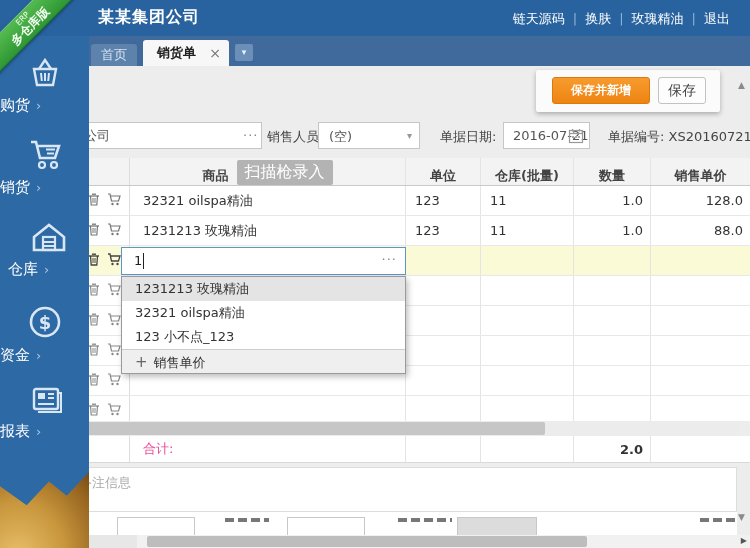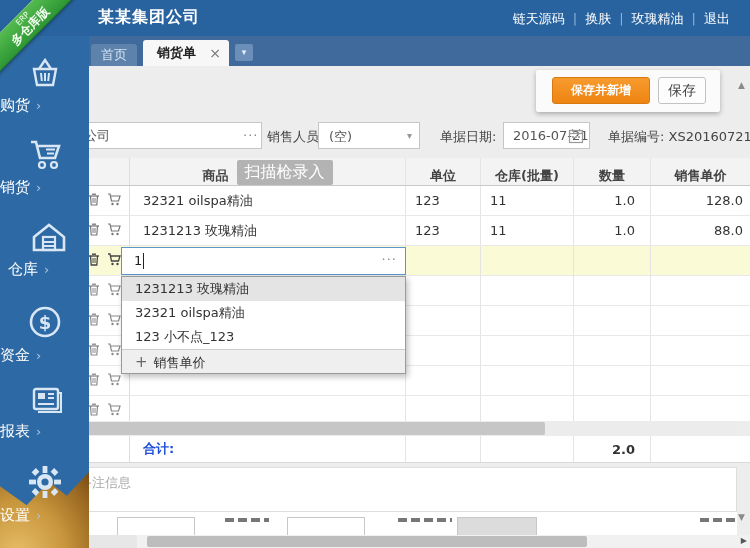--- a/index.html
+++ b/index.html
@@ -67,21 +67,21 @@
   
   .tablewrap { position:absolute; left:85px; top:158px; width:665px; height:263px; overflow:hidden; z-index:2; background:#fff; }
   .thead { display:flex; height:28px; background:#f3f3f3; border-bottom:1px solid #c9c9c9; font-weight:bold; color:#444; }
   .trow { display:flex; height:30px; background:#fff; border-bottom:1px solid #e8e8e8; }
   .trow.hl { background:#fafbd6; }
   .c { border-right:1px solid #e4e4e4; height:100%; position:relative; }
   .c-icons { width:45px; display:flex; align-items:center; justify-content:flex-end; gap:7px; padding-right:8px; border-right:1px solid #ddd; }
   .c-prod { width:276px; display:flex; align-items:center; padding-left:13px; }
   .c-unit { width:75px; display:flex; align-items:center; padding-left:9px; }
   .c-wh   { width:93px; display:flex; align-items:center; padding-left:9px; }
-  .c-qty  { width:77px; display:flex; align-items:center; justify-content:flex-end; padding-right:15px; }
+  .c-qty  { width:77px; display:flex; align-items:center; justify-content:flex-end; padding-right:7px; }
   .c-price{ width:99px; display:flex; align-items:center; justify-content:flex-end; padding-right:7px; border-right:none; }
   .thead .c { display:flex; align-items:flex-end; justify-content:center; padding:0; }
   .thead .c-icons { border-right:1px solid #ddd; }
   .thead .c-prod { justify-content:center; gap:8px; }
   .scan-badge { background:#b3b3b3; color:#fff; font-weight:normal; font-size:16px; padding:2px 8px; border-radius:2px; cursor:pointer; }
   .rowicon { cursor:pointer; display:inline-block; }
   
   .edit-box { position:absolute; left:121px; top:247px; width:285px; height:28px; background:#fff;
     border:1px solid #5a96cc; z-index:4; }
   .edit-box .txt { position:absolute; left:12px; top:5px; color:#222; }
@@ -94,21 +94,21 @@
   .sitem.sel { background:#e4e4e4; }
   .sadd { height:24px; line-height:24px; padding-left:13px; color:#333; cursor:pointer; background:#efefef; border-top:1px solid #ccc; }
   .sadd .plus { color:#666; font-size:15px; margin-right:6px; }
   
   .hscroll1 { position:absolute; left:85px; top:421px; width:652px; height:15px; background:#ececec; z-index:2; }
   .hscroll1 .thumb { position:absolute; left:0; top:1px; width:460px; height:13px; background:#c6c6c6; border-radius:2px; cursor:pointer; }
   
   .totalrow { position:absolute; left:85px; top:436px; width:665px; height:27px; background:#fff;
     border-bottom:1px solid #d9d9d9; display:flex; z-index:2; }
   .totalrow .c { display:flex; align-items:center; }
-  .totalrow .c-prod { font-weight:bold; color:#1d4ed8; }
+  .totalrow .c-prod { font-weight:normal; color:#ec4899; }
   .totalrow .c-qty { font-weight:bold; color:#333; }
   
   .notes { position:absolute; left:70px; top:467px; width:667px; height:45px; background:#fff;
     border:1px solid #ddd; z-index:2; color:#aaa; padding:6px 8px; font-size:13px; }
   
   .footer-fields { position:absolute; left:89px; top:512px; width:648px; height:23px; background:#fff; z-index:2; overflow:hidden; }
   .ff-input { position:absolute; top:5px; height:24px; background:#fff; border:1px solid #c8c8c8; }
   .ff-input.dis { background:#dcdcdc; }
   .smudge { position:absolute; top:3px; height:4px; background:repeating-linear-gradient(90deg,#777 0 9px,transparent 9px 13px); }
   
@@ -457,37 +457,20 @@
         <rect x="8" y="5" width="24" height="20" rx="2" fill="none" stroke="#d9e6f4" stroke-width="2.4"></rect>
         <path d="M32 9 L35 9 L35 28 L12 28" fill="none" stroke="#d9e6f4" stroke-width="2"></path>
         <rect x="12" y="9" width="7" height="6" fill="#d9e6f4"></rect>
         <line x1="22" y1="10" x2="28" y2="10" stroke="#d9e6f4" stroke-width="2"></line>
         <line x1="22" y1="14" x2="28" y2="14" stroke="#d9e6f4" stroke-width="2"></line>
         <line x1="12" y1="20" x2="28" y2="20" stroke="#d9e6f4" stroke-width="2"></line>
       </svg>
       <span class="nav-label">报表</span><span class="nav-chev">›</span>
     </div>
 
-    <div class="nav-item" style="top:428px;">
-      <svg class="nav-icon" width="36" height="36" viewBox="0 0 36 36">
-        <g fill="#d9e6f4">
-          <circle cx="18" cy="18" r="8"></circle>
-          <rect x="15.6" y="2" width="4.8" height="7"></rect>
-            <rect x="15.6" y="27" width="4.8" height="7"></rect>
-          <rect x="2" y="15.6" width="7" height="4.8"></rect>
-            <rect x="27" y="15.6" width="7" height="4.8"></rect>
-          <rect x="5.5" y="5.5" width="6" height="5" transform="rotate(-45 8.5 8)"></rect>
-          <rect x="24.5" y="5.5" width="6" height="5" transform="rotate(45 27.5 8)"></rect>
-          <rect x="5.5" y="25.5" width="6" height="5" transform="rotate(45 8.5 28)"></rect>
-          <rect x="24.5" y="25.5" width="6" height="5" transform="rotate(-45 27.5 28)"></rect>
-        </g>
-        <circle cx="18" cy="18" r="3.6" fill="#2d69a5"></circle>
-      </svg>
-      <span class="nav-label">设置</span><span class="nav-chev">›</span>
-    </div>
   </div>
 
   <div class="ribbon">
     <span class="r1">ERP</span>
     <span class="r2">多仓库版</span>
   </div>
 
 </div>
 
 </body></html>

